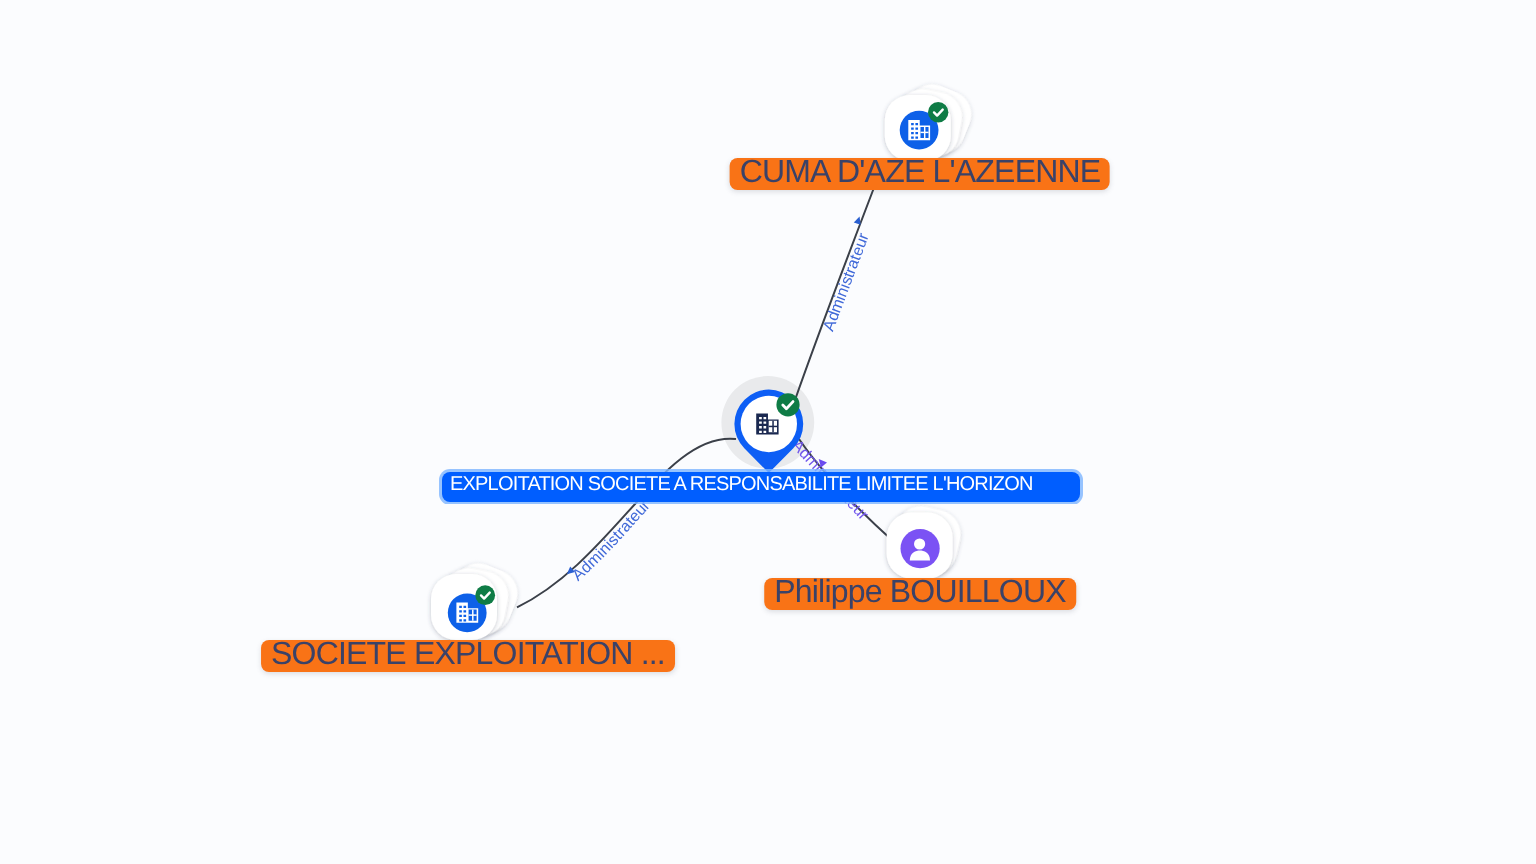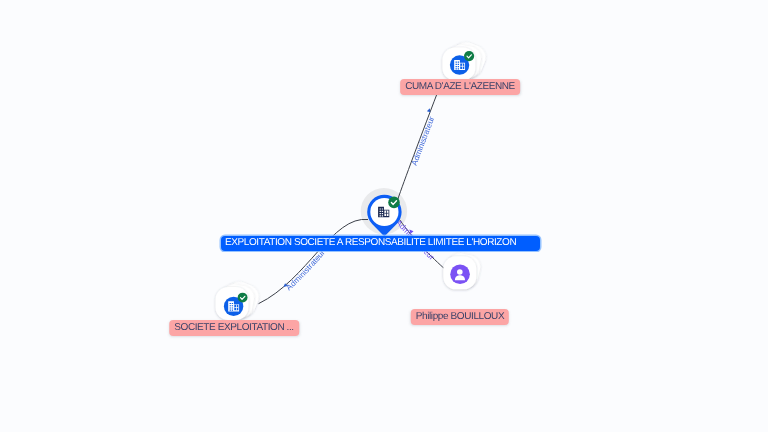--- a/index.html
+++ b/index.html
@@ -4,22 +4,22 @@
 <style>
   html,body{margin:0;padding:0;}
   body{width:768px;height:432px;background:#fbfcfe;overflow:hidden;
        font-family:"Liberation Sans",sans-serif;
        -webkit-font-smoothing:antialiased;
        -moz-osx-font-smoothing:grayscale;
        text-rendering:geometricPrecision;}
   .lbl,.lbl-sel{will-change:transform;}
   #graph{position:relative;width:768px;height:432px;overflow:hidden;background:#fbfcfe;}
   svg.layer{position:absolute;left:0;top:0;width:768px;height:432px;}
-  .lbl{position:absolute;background:#fca5a5;border-radius:4px;
-       font-size:10px;letter-spacing:-0.4px;color:#3a4268;white-space:nowrap;
+  .lbl{position:absolute;background:#f97316;border-radius:4px;
+       font-size:16px;letter-spacing:-0.4px;color:#3a4268;white-space:nowrap;
        line-height:16px;height:16px;padding:0 5px;
        transform:translateX(-50%);
        box-shadow:0 1px 2.5px rgba(70,75,95,.17);}
   .lbl-sel{position:absolute;background:#005eff;border-radius:4px;
        font-size:10px;letter-spacing:-0.4px;color:#ffffff;white-space:nowrap;
        line-height:14.5px;height:14.5px;padding:0 24px 0 4px;
        box-shadow:0 0 0 1.5px rgba(125,180,255,.8);}
 </style>
 </head>
 <body>
@@ -107,15 +107,15 @@
       <circle cx="384.4" cy="212" r="14.1" fill="#ffffff"></circle>
       <use href="#domain-icon" fill="#1a2850" transform="translate(378.1,206.8) scale(0.56)"></use>
       <circle cx="394" cy="202.4" r="5.8" fill="#0f7c46"></circle>
       <path d="M391.4,202.5 l1.8,1.9 l3.3,-3.6" fill="none" stroke="#ffffff" stroke-width="1.4" stroke-linecap="round" stroke-linejoin="round"></path>
     </g>
   </svg>
 
   <div class="lbl" style="left:459.5px;top:78.5px;">CUMA D'AZE L'AZEENNE</div>
   <div class="lbl-sel" style="left:220.5px;top:236.3px;">EXPLOITATION SOCIETE A RESPONSABILITE LIMITEE L'HORIZON</div>
   <div class="lbl" style="left:233.5px;top:320px;">SOCIETE EXPLOITATION ...</div>
-  <div class="lbl" style="left:459.5px;top:288.8px;margin-top:20px;">Philippe BOUILLOUX</div>
+  <div class="lbl" style="left:459.5px;top:288.8px;">Philippe BOUILLOUX</div>
 
 </div>
 
 </body></html>

